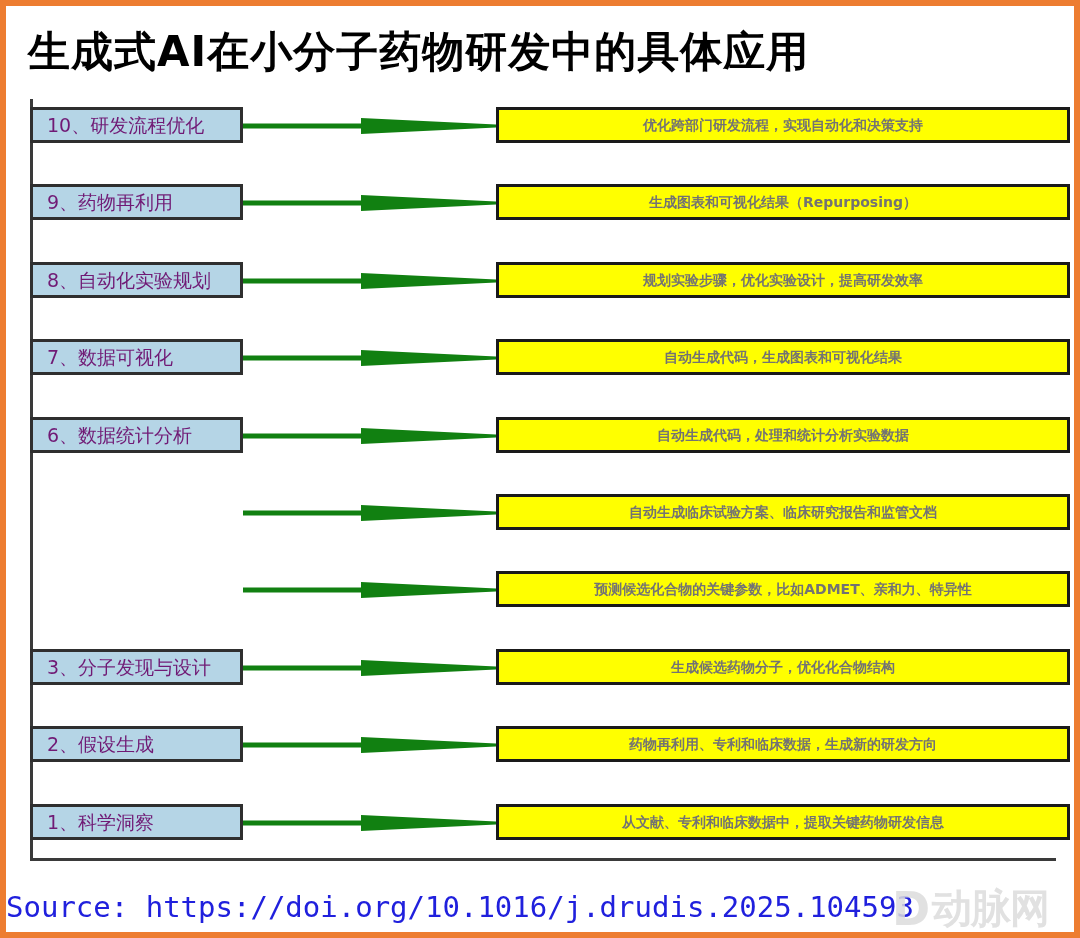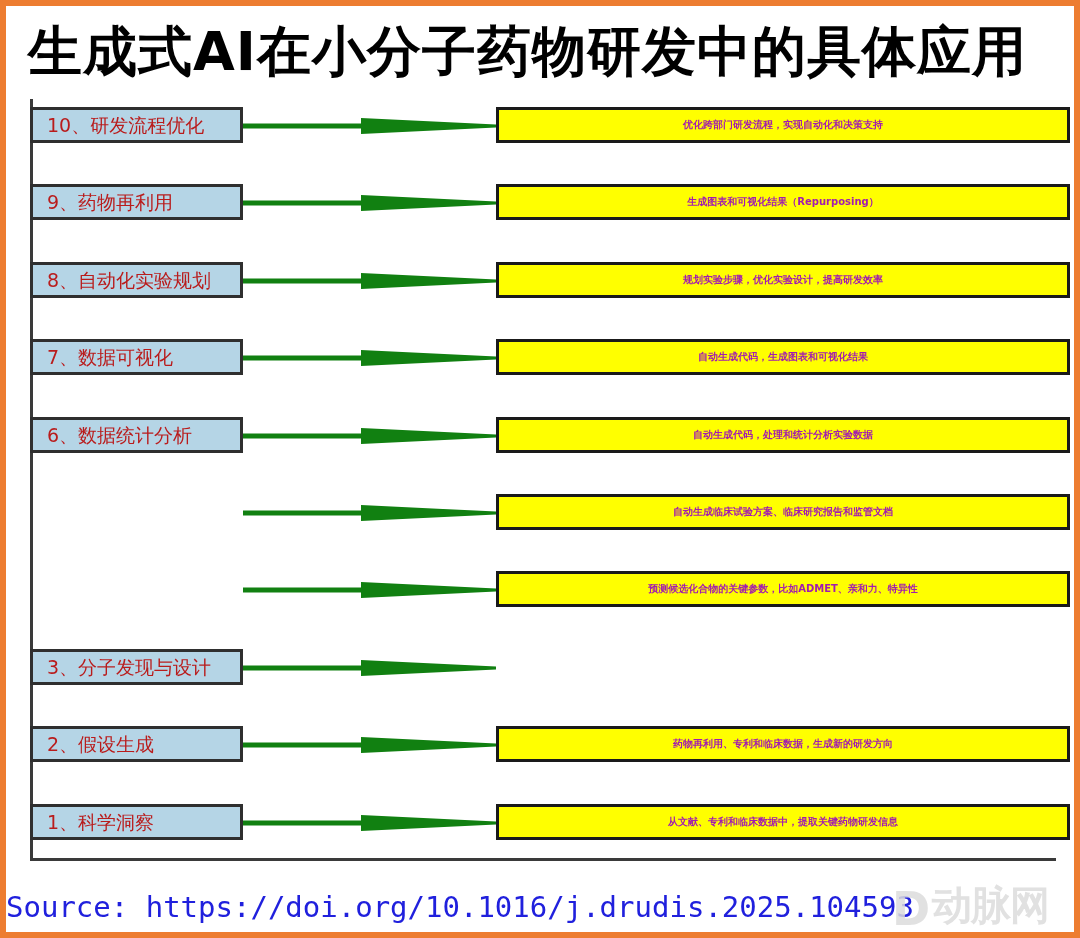--- a/index.html
+++ b/index.html
@@ -17,21 +17,21 @@
     background:#ffffff;
   }
 
   
   #title{
     position:absolute;
     left:22px; top:10px;
     width:1030px;
     height:72px;
     line-height:72px;
-    font-size:54px;
+    font-size:42px;
     font-weight:bold;
     color:#000000;
     letter-spacing:1px;
     white-space:nowrap;
     font-family:"DejaVu Sans","Liberation Sans",sans-serif;
   }
 
   
   #frame{
     position:absolute;
@@ -51,38 +51,38 @@
   }
 
   .stage{
     position:absolute;
     left:0px; top:0px;
     width:213px; height:36px;
     background:#b5d5e6;
     border:3px solid #2f2f2f;
     box-sizing:border-box;
     font-size:19px;
-    color:#b91c1c;
+    color:#701a75;
     line-height:30px;
     padding-left:14px;
     white-space:nowrap;
     overflow:hidden;
     font-family:"DejaVu Sans","Liberation Sans",sans-serif;
   }
 
   .desc{
     position:absolute;
     left:466px; top:0px;
     width:574px; height:36px;
     background:#ffff00;
     border:3px solid #1a1a1a;
     box-sizing:border-box;
-    font-size:10px;
-    font-weight:bold;
-    color:#a21caf;
+    font-size:14px;
+    font-weight:bold;
+    color:#737373;
     line-height:30px;
     text-align:center;
     white-space:nowrap;
     overflow:hidden;
     font-family:"DejaVu Sans","Liberation Sans",sans-serif;
   }
 
   
   .connector{
     position:absolute;
@@ -124,21 +124,21 @@
     font-size:46px;line-height:52px;
     color:#dcdcdc;
     font-weight:bold;
     font-family:"DejaVu Sans","Liberation Sans",sans-serif;
   }
   #wm-text{
     font-size:40px;line-height:52px;
     color:#dcdcdc;
     font-weight:bold;
     letter-spacing:-1px;
-    font-family:Liberation Mono, monospace;
+    font-family:Liberation Serif, serif;
   }
 </style>
 </head>
 <body>
 
 <div id="page">
 
   <div id="title">生成式AI在小分子药物研发中的具体应用</div>
 
   <div id="frame"></div>
@@ -213,20 +213,21 @@
         <div class="desc">预测候选化合物的关键参数，比如ADMET、亲和力、特异性</div>
       </div>
       <div class="row" style="top: 642.8px;">
         <div class="stage">3、分子发现与设计</div>
         <div class="connector">
           <svg width="253" height="22" viewBox="0 0 253 22">
             <rect x="0" y="8.5" width="122" height="5" fill="#118011"></rect>
             <polygon points="118,3 253,9.6 253,12.6 118,19" fill="#118011"></polygon>
           </svg>
         </div>
+        <div class="desc">生成候选药物分子，优化化合物结构</div>
       </div>
       <div class="row" style="top: 720.2px;">
         <div class="stage">2、假设生成</div>
         <div class="connector">
           <svg width="253" height="22" viewBox="0 0 253 22">
             <rect x="0" y="8.5" width="122" height="5" fill="#118011"></rect>
             <polygon points="118,3 253,9.6 253,12.6 118,19" fill="#118011"></polygon>
           </svg>
         </div>
         <div class="desc">药物再利用、专利和临床数据，生成新的研发方向</div>

